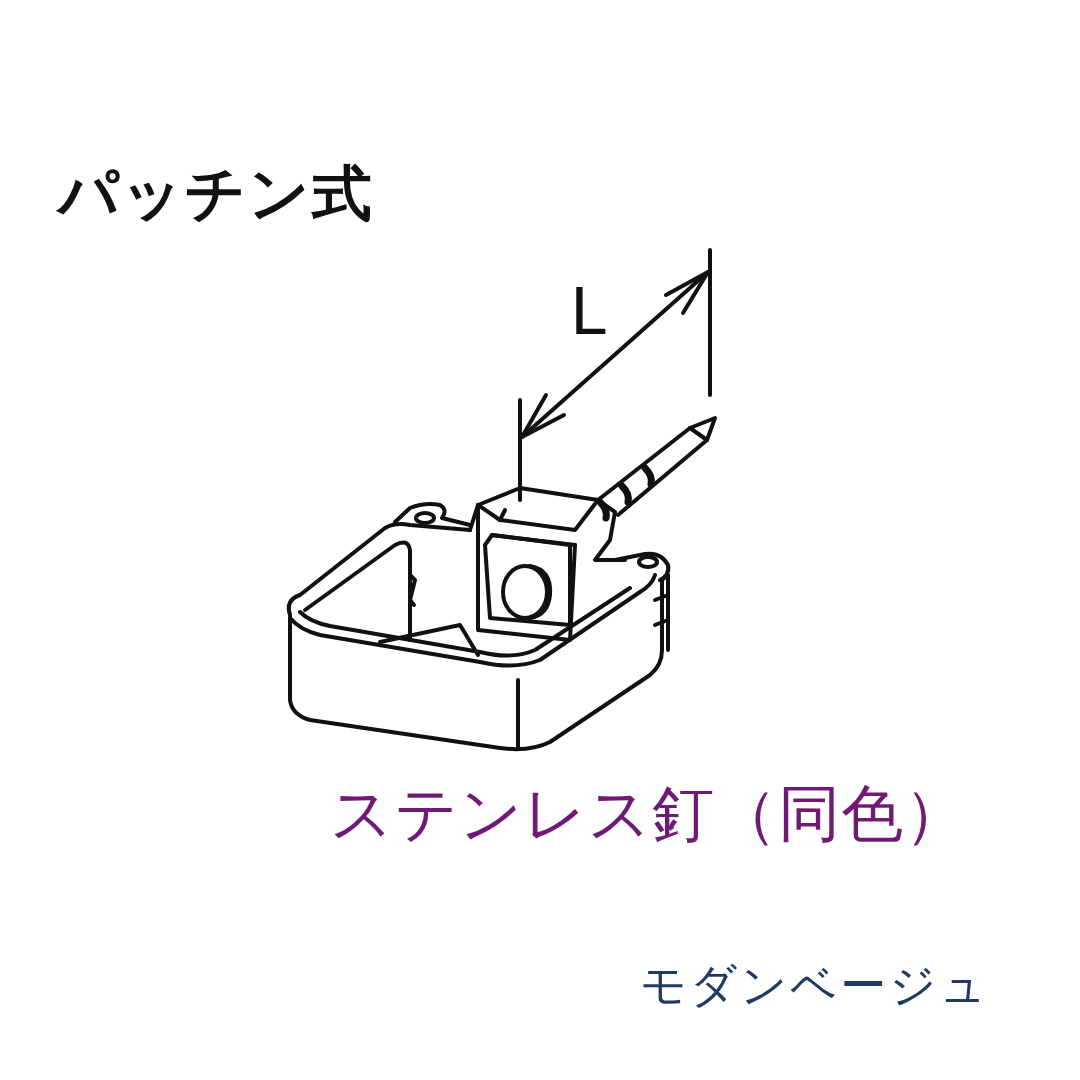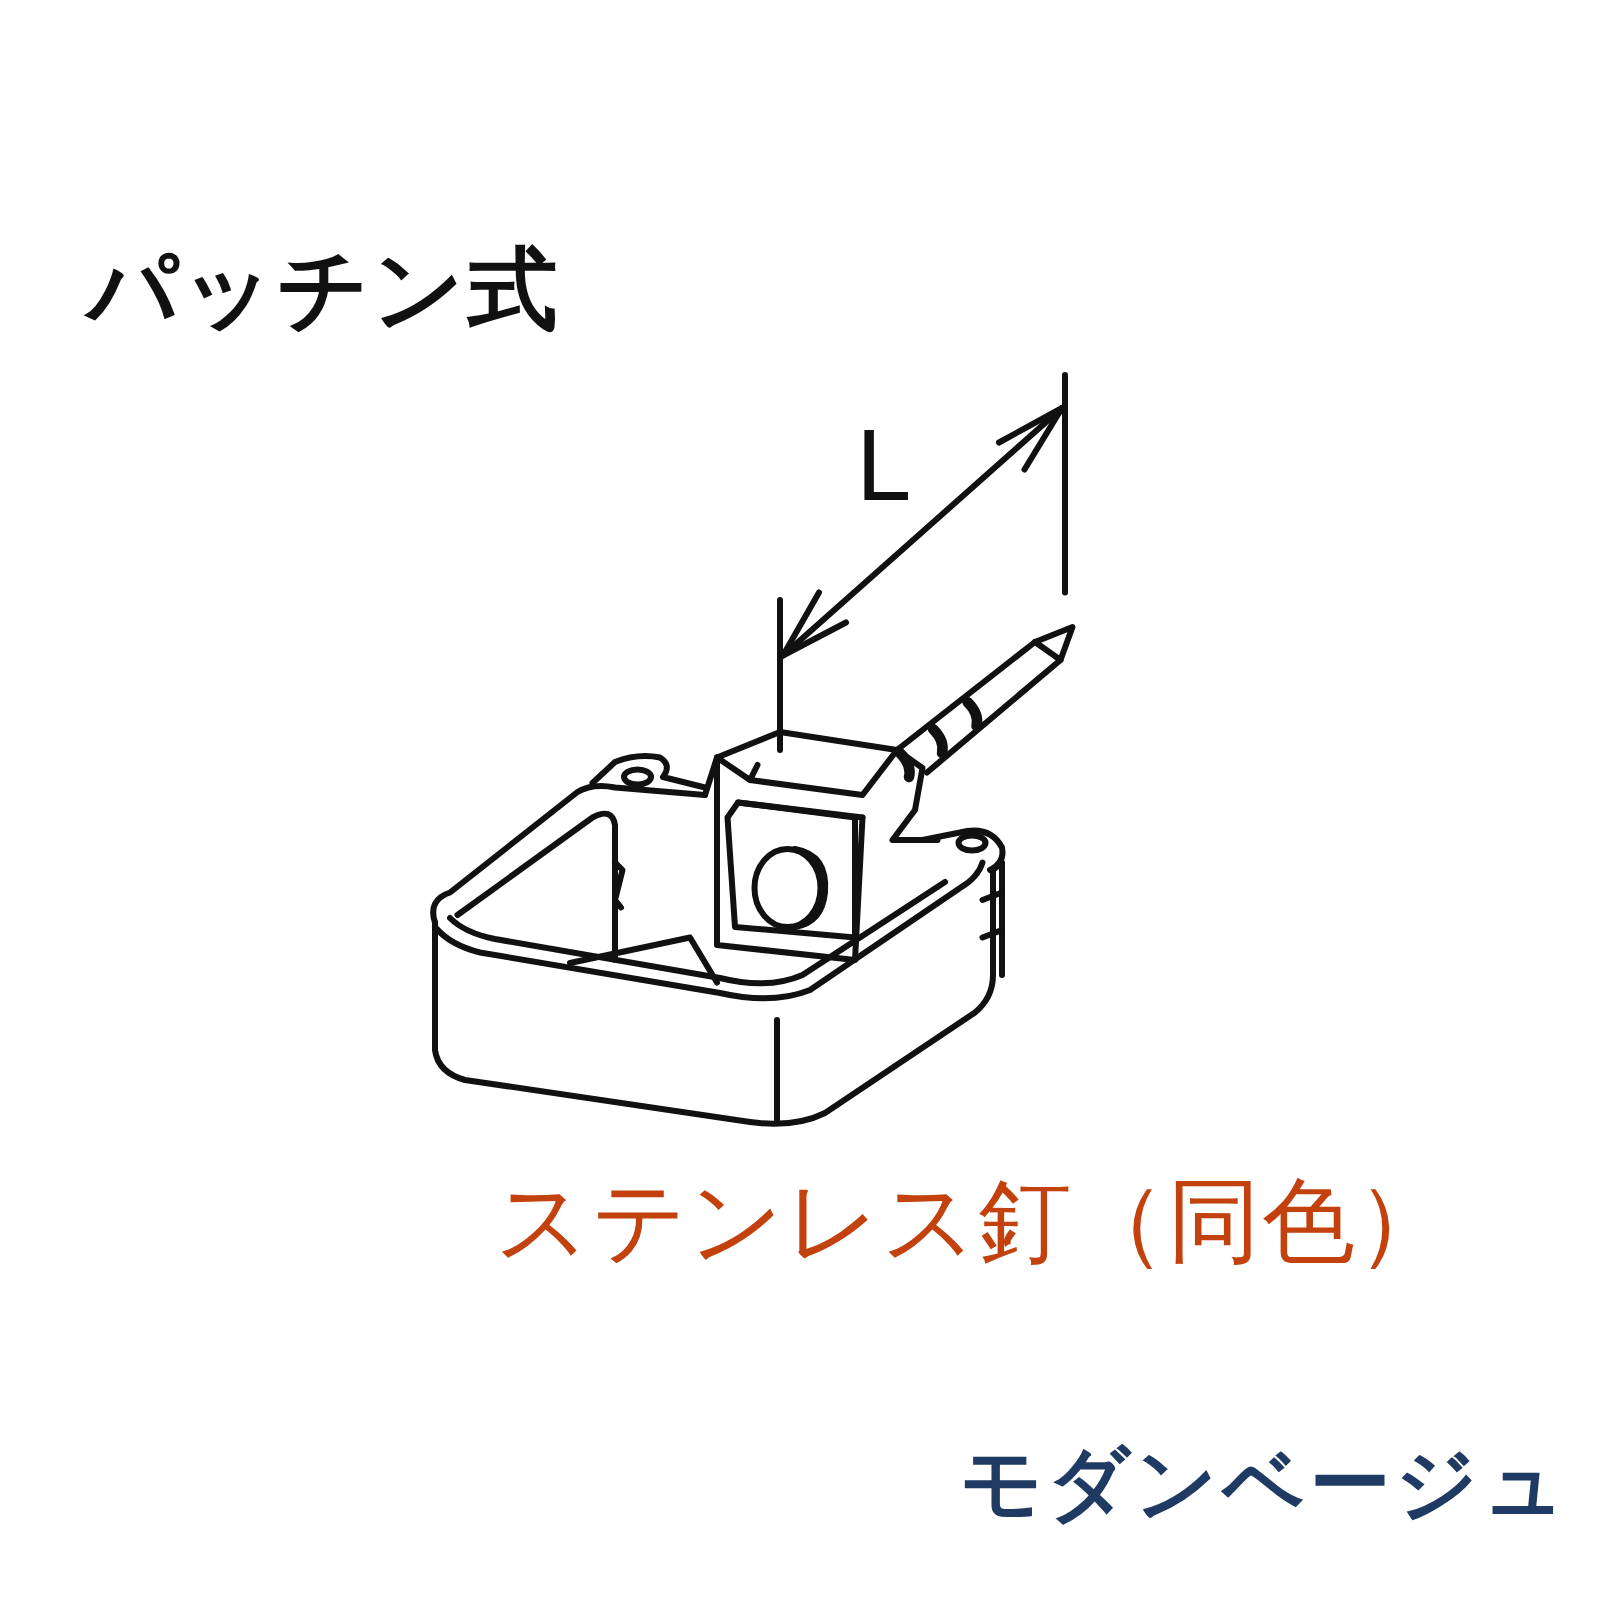--- a/index.html
+++ b/index.html
@@ -4,22 +4,22 @@
   <style>
     html, body { margin: 0; padding: 0; background: #ffffff; }
     body { width: 1080px; height: 1080px; position: relative; overflow: hidden; }
     .label {
       position: absolute;
       font-family: "DejaVu Sans", "Liberation Sans", sans-serif;
       white-space: nowrap;
       line-height: 1;
     }
     .title { left: 58px; top: 163px; font-size: 60px; color: #111111; letter-spacing: 2px; font-weight: bold; }
-    .nail-label { left: 330px; top: 783px; font-size: 62px; color: #c2410c; letter-spacing: 1px; text-align: right; }
-    .color-label { left: 640px; top: 962px; font-size: 54px; font-weight: bold; color: #1f3a63; letter-spacing: 3px; }
+    .nail-label { left: 330px; top: 783px; font-size: 62px; color: #701a75; letter-spacing: 1px; text-align: right; }
+    .color-label { left: 640px; top: 962px; font-size: 46px; font-weight: normal; color: #1f3a63; letter-spacing: 3px; }
     .dim-label { left: 570px; top: 280px; font-size: 64px; color: #111111; }
     svg.drawing { position: absolute; left: 0; top: 0; }
     svg.drawing path, svg.drawing line, svg.drawing ellipse, svg.drawing polyline, svg.drawing polygon {
       fill: none; stroke: #111; stroke-width: 4; stroke-linejoin: round; stroke-linecap: round;
     }
   </style>
 </head>
 <body>
 
 <div class="label title">パッチン式</div>

